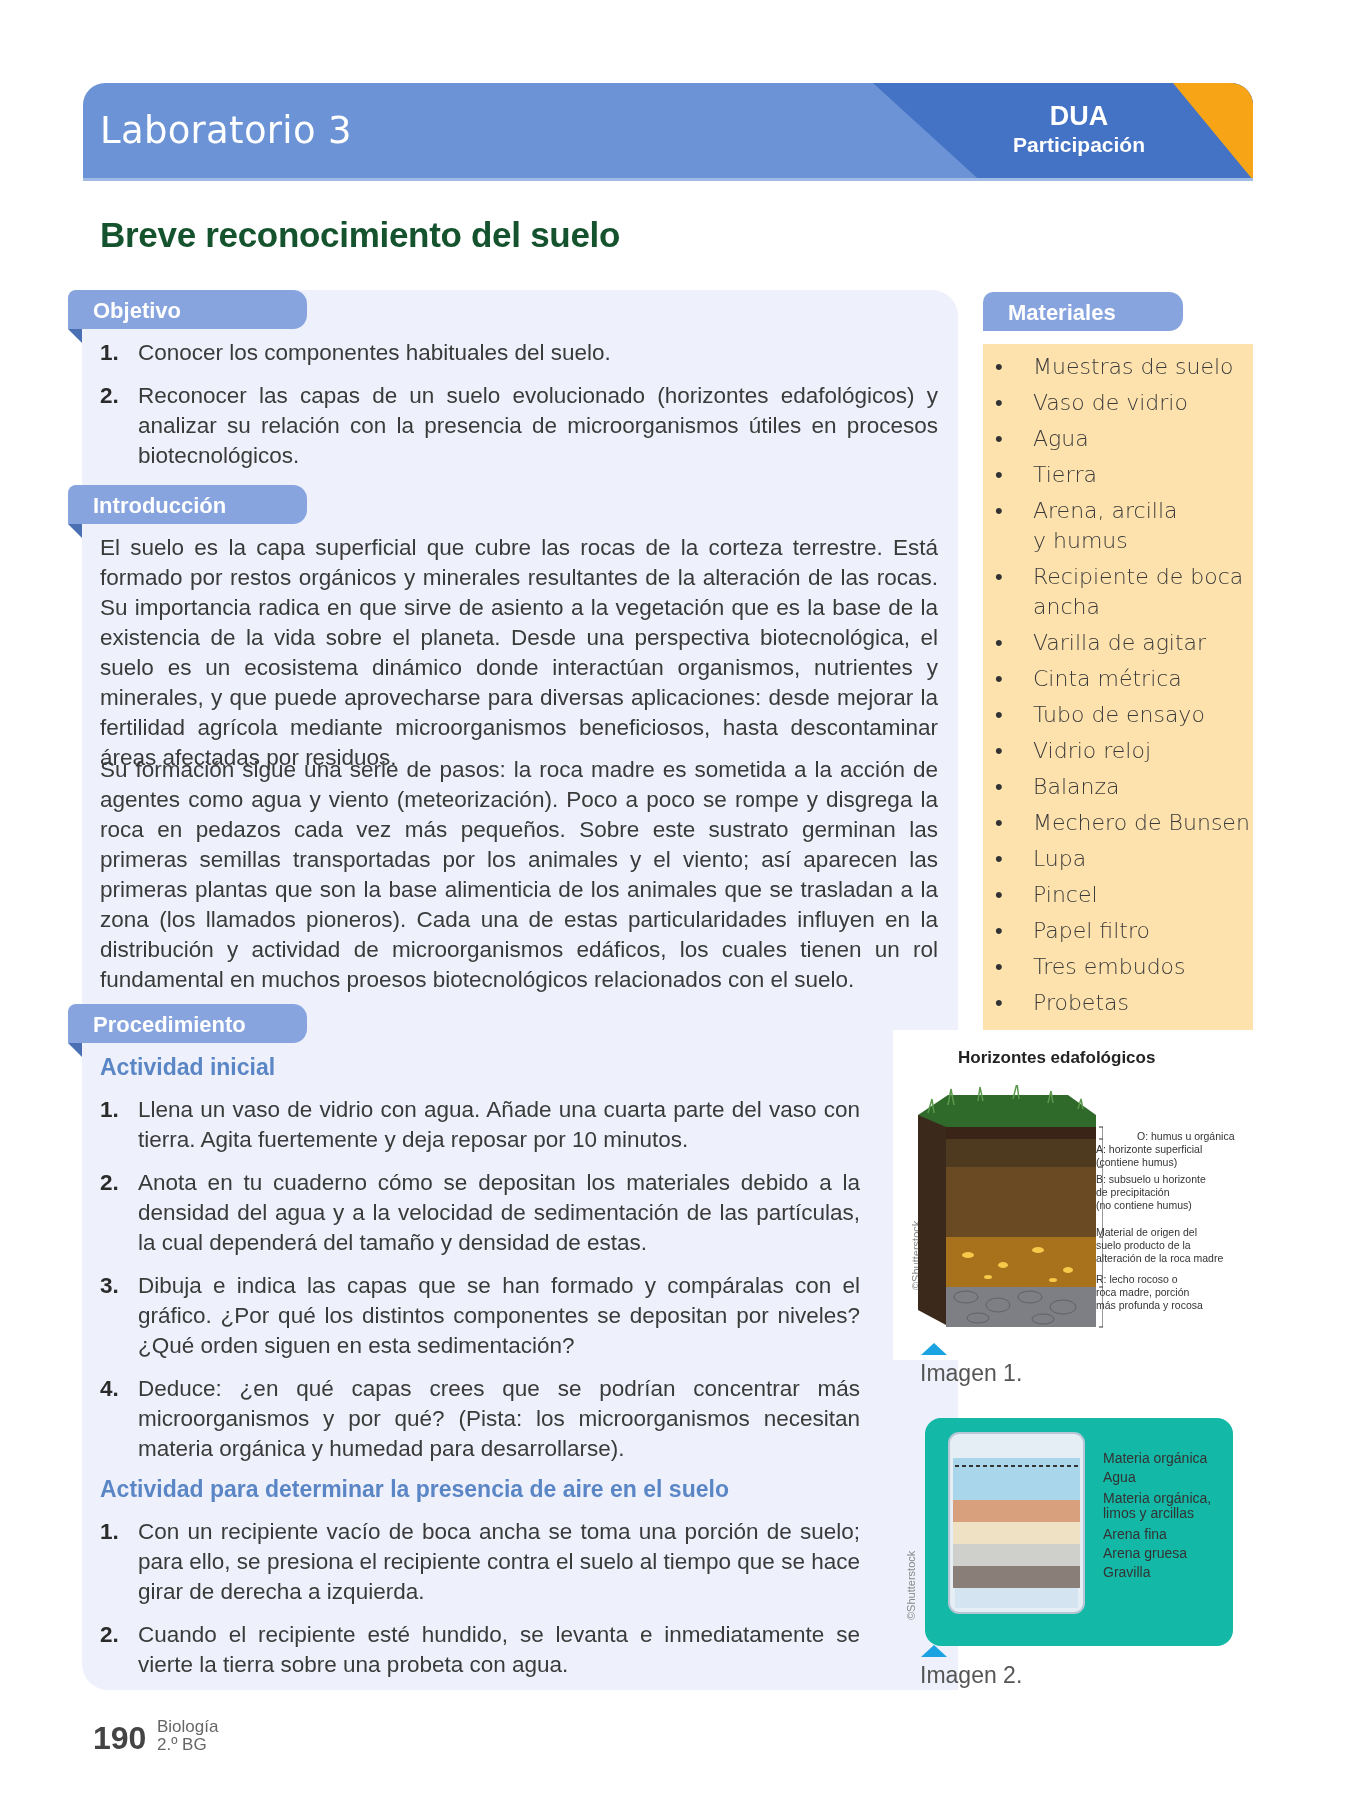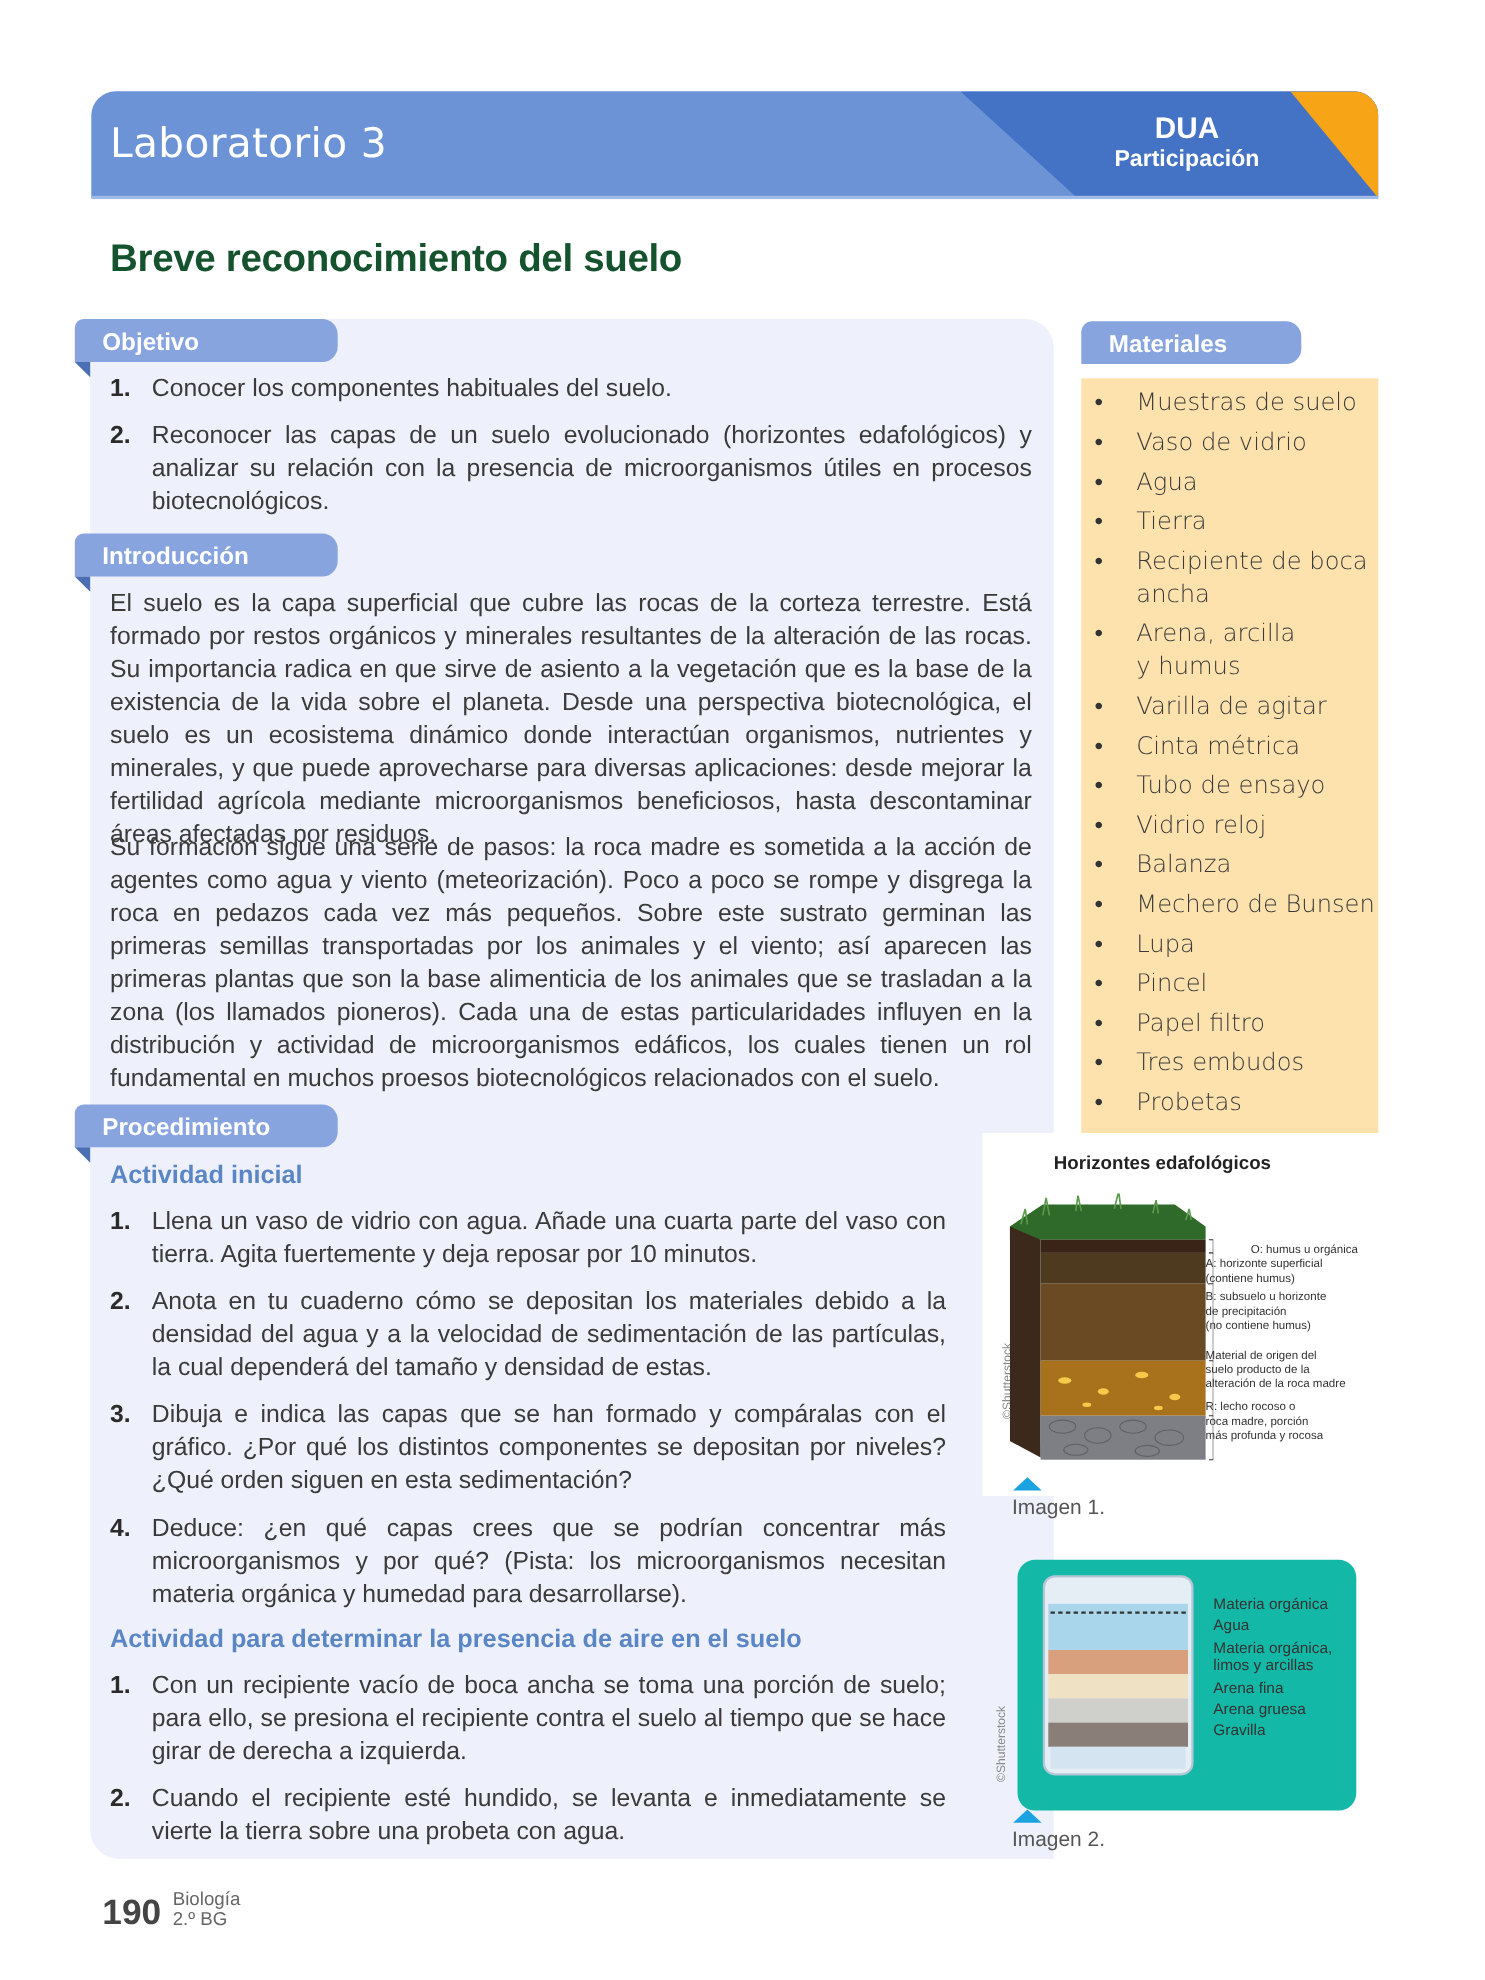--- a/index.html
+++ b/index.html
@@ -48,21 +48,21 @@
     line-height: 30px; color: #3a3a3a; font-family: "DejaVu Sans", sans-serif; font-weight: 300; }
   .mat-list li { position: relative; padding-left: 50px; margin-bottom: 6px; font-size: 22px; }
   .mat-list li::before { content: "•"; position: absolute; left: 12px; top: 0; color: #333; }
 
   
   .fig1 { position: absolute; left: 893px; top: 1030px; width: 372px; height: 330px; background: #ffffff; }
   .fig-title { position: absolute; left: 65px; top: 18px; font-size: 17px; font-weight: bold; color: #222; }
   .credit { position: absolute; font-size: 11px; color: #888; transform: rotate(-90deg); transform-origin: left top;
     white-space: nowrap; }
   .soil-labels { position: absolute; left: 203px; font-size: 10.5px; line-height: 13px; color: #333; }
-  .caption { position: absolute; font-size: 19px; color: #555; }
+  .caption { position: absolute; font-size: 23px; color: #555; }
   .caption-tri { position: absolute; width: 0; height: 0; border-left: 13px solid transparent;
     border-right: 13px solid transparent; border-bottom: 12px solid #1aa3e0; }
 
   
   .fig2 { position: absolute; left: 925px; top: 1418px; width: 308px; height: 228px; background: #14b8a6;
     border-radius: 16px; }
   .glass-label { position: absolute; left: 178px; font-size: 14px; line-height: 15px; color: #333; }
 
   .footer-num { position: absolute; left: 93px; top: 1720px; font-size: 32px; font-weight: bold; color: #444; }
   .footer-sub { position: absolute; left: 157px; top: 1718px; font-size: 17px; line-height: 18px; color: #666; }
@@ -108,23 +108,23 @@
   <li><span class="num">1.</span><span>Con un recipiente vacío de boca ancha se toma una porción de suelo; para ello, se presiona el recipiente contra el suelo al tiempo que se hace girar de derecha a izquierda.</span></li>
   <li><span class="num">2.</span><span>Cuando el recipiente esté hundido, se levanta e inmediatamente se vierte la tierra sobre una probeta con agua.</span></li>
 </ol>
 
 <div class="mat-panel">
   <ul class="mat-list">
     <li>Muestras de suelo</li>
     <li>Vaso de vidrio</li>
     <li>Agua</li>
     <li>Tierra</li>
-    <li>Recipiente de boca ancha</li>
     <li style="white-space:pre-line;">Arena, arcilla
 y humus</li>
+    <li>Recipiente de boca ancha</li>
     <li>Varilla de agitar</li>
     <li>Cinta métrica</li>
     <li>Tubo de ensayo</li>
     <li>Vidrio reloj</li>
     <li>Balanza</li>
     <li>Mechero de Bunsen</li>
     <li>Lupa</li>
     <li>Pincel</li>
     <li>Papel filtro</li>
     <li>Tres embudos</li>

